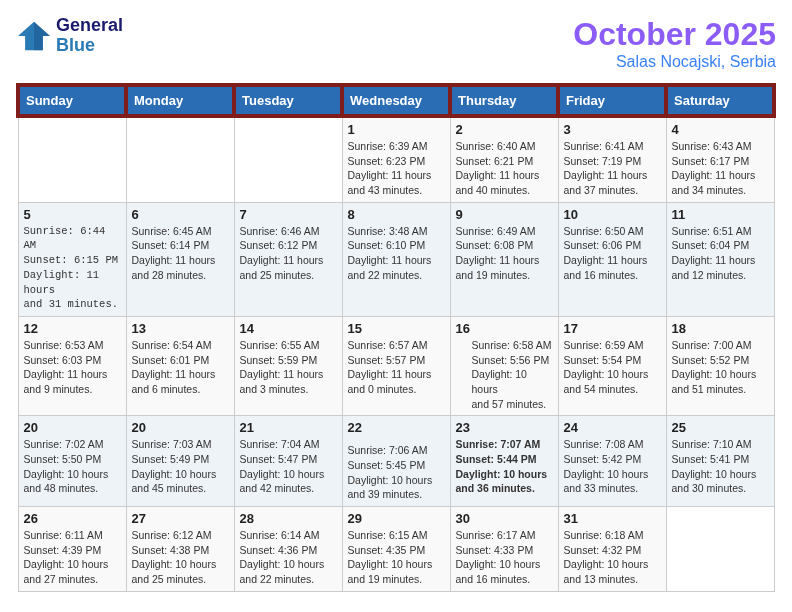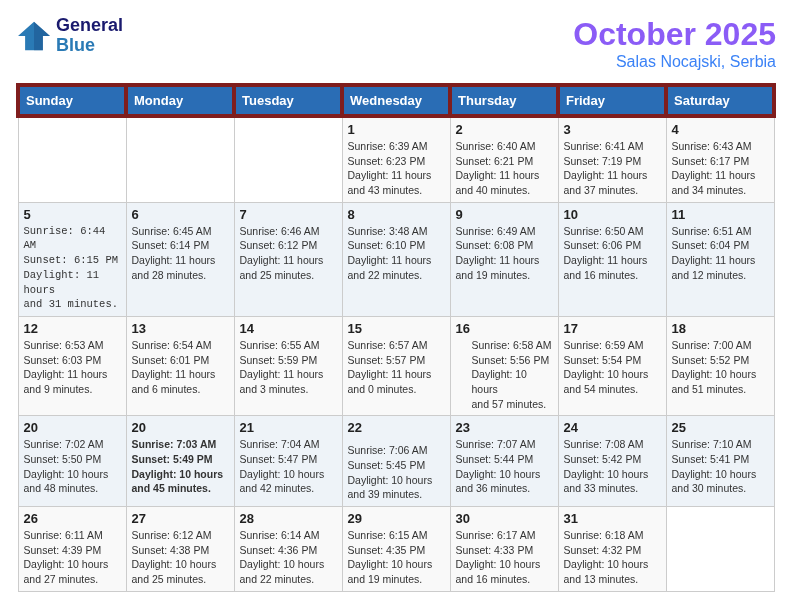--- a/index.html
+++ b/index.html
@@ -262,42 +262,42 @@
       <tr>
         <td>
           <span class="day-number">20</span>
           <div class="day-info" style="white-space: pre-line;">Sunrise: 7:02 AM
 Sunset: 5:50 PM
 Daylight: 10 hours
 and 48 minutes.</div>
         </td>
         <td>
           <span class="day-number">20</span>
-          <div class="day-info" style="white-space: pre-line; font-weight: bold;">Sunrise: 7:03 AM
+          <div class="day-info" style="white-space: pre-line;">Sunrise: 7:03 AM
 Sunset: 5:49 PM
 Daylight: 10 hours
 and 45 minutes.</div>
         </td>
         <td>
           <span class="day-number">21</span>
           <div class="day-info" style="white-space: pre-line;">Sunrise: 7:04 AM
 Sunset: 5:47 PM
 Daylight: 10 hours
 and 42 minutes.</div>
         </td>
         <td>
           <span class="day-number">22</span>
           <div class="day-info" style="white-space: pre-line; margin-top: 8px;">Sunrise: 7:06 AM
 Sunset: 5:45 PM
 Daylight: 10 hours
 and 39 minutes.</div>
         </td>
         <td>
           <span class="day-number">23</span>
-          <div class="day-info" style="white-space: pre-line;">Sunrise: 7:07 AM
+          <div class="day-info" style="white-space: pre-line; font-weight: bold;">Sunrise: 7:07 AM
 Sunset: 5:44 PM
 Daylight: 10 hours
 and 36 minutes.</div>
         </td>
         <td>
           <span class="day-number">24</span>
           <div class="day-info" style="white-space: pre-line;">Sunrise: 7:08 AM
 Sunset: 5:42 PM
 Daylight: 10 hours
 and 33 minutes.</div>

